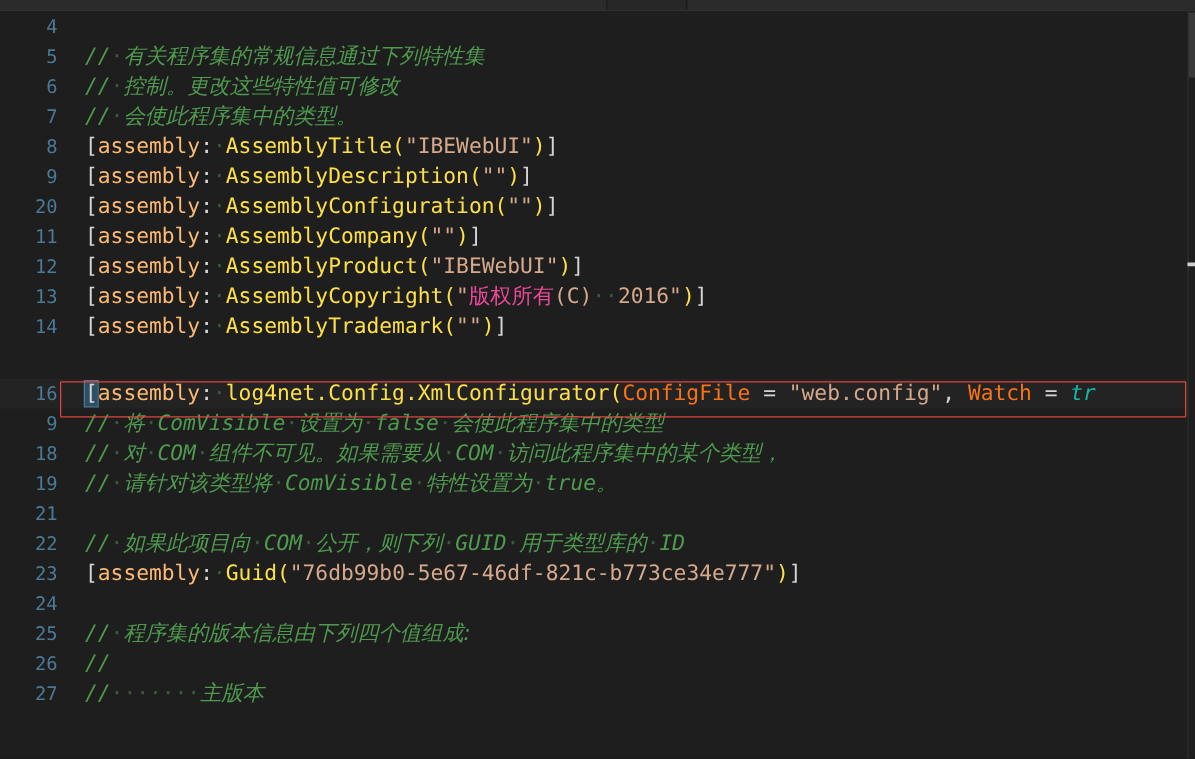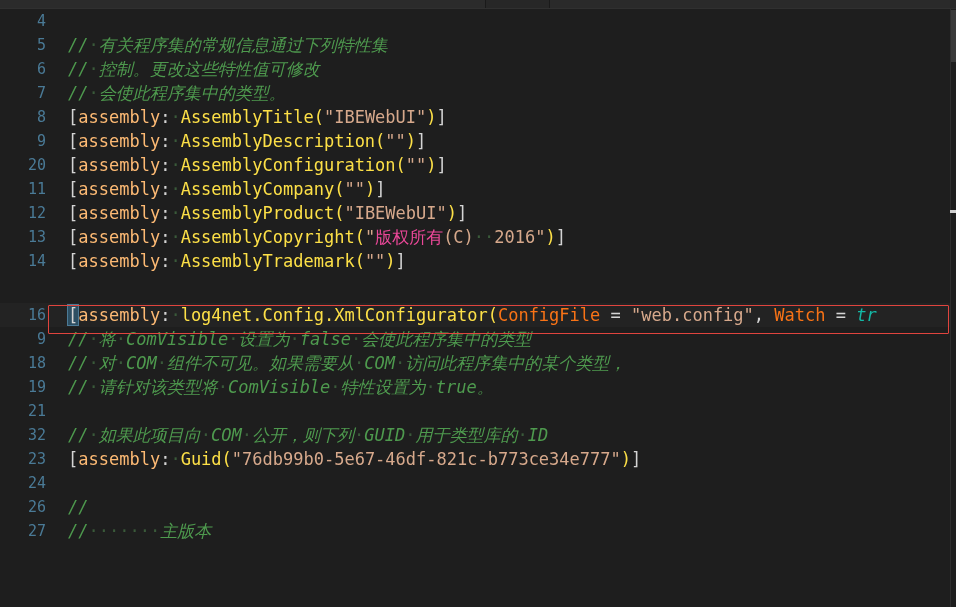--- a/index.html
+++ b/index.html
@@ -223,34 +223,38 @@
         <span class="code"><span class="c-comment">//</span><span class="c-dot">·</span><span class="c-comment-cjk">请针对该类型将</span><span class="c-dot">·</span><span class="c-comment">ComVisible</span><span class="c-dot">·</span><span class="c-comment-cjk">特性设置为</span><span class="c-dot">·</span><span class="c-comment">true</span><span class="c-comment-cjk">。</span></span>
       </div>
 
 
       <div class="line">
         <span class="ln">21</span>
         <span class="code"></span>
       </div>
 
       <div class="line">
-        <span class="ln">32</span>
+        <span class="ln">22</span>
         <span class="code"><span class="c-comment">//</span><span class="c-dot">·</span><span class="c-comment-cjk">如果此项目向</span><span class="c-dot">·</span><span class="c-comment">COM</span><span class="c-dot">·</span><span class="c-comment-cjk">公开，则下列</span><span class="c-dot">·</span><span class="c-comment">GUID</span><span class="c-dot">·</span><span class="c-comment-cjk">用于类型库的</span><span class="c-dot">·</span><span class="c-comment">ID</span></span>
       </div>
 
       <div class="line">
         <span class="ln">23</span>
         <span class="code"><span class="c-punct">[</span><span class="c-keyword">assembly</span><span class="c-punct">:</span><span class="c-dot">·</span><span class="c-type">Guid(</span><span class="c-string">"76db99b0-5e67-46df-821c-b773ce34e777"</span><span class="c-type">)</span><span class="c-punct">]</span></span>
       </div>
 
       <div class="line">
         <span class="ln">24</span>
         <span class="code"></span>
       </div>
 
+      <div class="line">
+        <span class="ln">25</span>
+        <span class="code"><span class="c-comment">//</span><span class="c-dot">·</span><span class="c-comment-cjk">程序集的版本信息由下列四个值组成:</span></span>
+      </div>
 
       <div class="line">
         <span class="ln">26</span>
         <span class="code"><span class="c-comment">//</span></span>
       </div>
 
       <div class="line">
         <span class="ln">27</span>
         <span class="code"><span class="c-comment">//</span><span class="c-dot">·······</span><span class="c-comment-cjk">主版本</span></span>
       </div>

